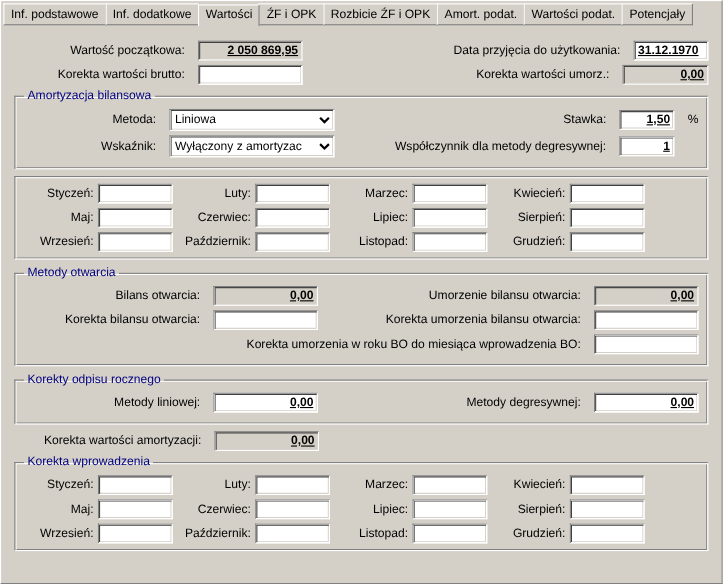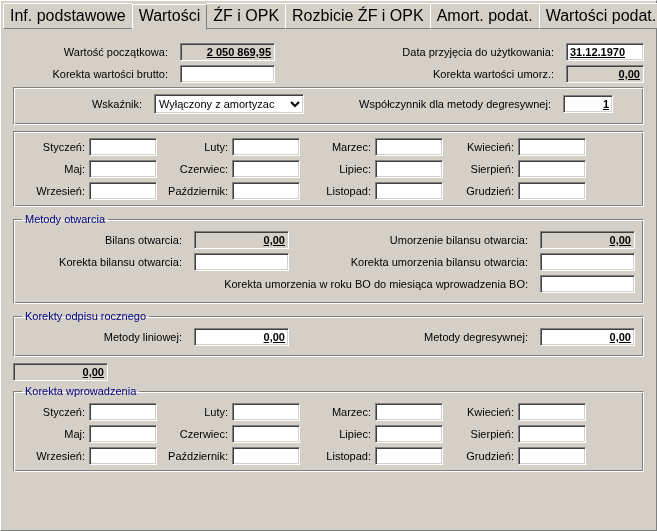--- a/index.html
+++ b/index.html
@@ -28,21 +28,21 @@
     padding: 3px 6px;
     background: #d4d0c8;
     border: 1px solid #808080;
     border-top-color: #fff;
     border-left-color: #fff;
     border-bottom: 1px solid #808080;
     margin-right: -1px;
     cursor: pointer;
     position: relative;
     white-space: nowrap;
-    font-size: 16px;
+    font-size: 11px;
   }
   .tab.active {
     border-bottom-color: #d4d0c8;
     z-index: 2;
     top: 1px;
     padding-top: 2px;
   }
   .content {
     padding: 8px 10px 4px 10px;
   }
@@ -109,47 +109,59 @@
   .month-grid label { text-align: right; }
   .month-grid input { width: 68px; }
 </style>
 </head>
 <body>
 
 <div class="window">
 
   <div class="tabs">
     <div class="tab">Inf. podstawowe</div>
+    <div class="tab">Inf. dodatkowe</div>
     <div class="tab active">Wartości</div>
     <div class="tab">ŹF i OPK</div>
     <div class="tab">Rozbicie ŹF i OPK</div>
     <div class="tab">Amort. podat.</div>
     <div class="tab">Wartości podat.</div>
     <div class="tab">Potencjały</div>
   </div>
 
   <div class="content">
 
     <div class="row">
       <label class="lbl" style="width:155px">Wartość początkowa:</label>
       <span class="readonly" style="width:95px">2 050 869,95</span>
       <span style="flex:1"></span>
       <label class="lbl">Data przyjęcia do użytkowania:</label>
-      <input type="text" style="width: 78px; font-weight: bold;" value="31.12.1970">
+      <input type="text" style="width: 68px; font-weight: bold;" value="31.12.1970">
     </div>
 
     <div class="row">
       <label class="lbl" style="width:155px">Korekta wartości brutto:</label>
       <input type="text" style="width: 95px;" value="">
       <span style="flex:1"></span>
       <label class="lbl">Korekta wartości umorz.:</label>
       <span class="readonly" style="width:78px">0,00</span>
     </div>
 
     <fieldset class="group">
+      <legend>Amortyzacja bilansowa</legend>
+      <div class="row">
+        <label class="lbl" style="width:120px">Metoda:</label>
+        <select class="combo" style="width:150px">
+          <option>Liniowa</option>
+        </select>
+        <span style="flex:1"></span>
+        <label class="lbl">Stawka:</label>
+        <input type="text" style="width: 50px; text-align: right; font-weight: bold;" value="1,50">
+        <span>%</span>
+      </div>
       <div class="row">
         <label class="lbl" style="width:120px">Wskaźnik:</label>
         <select class="combo" style="width:150px">
           <option>Wyłączony z amortyzac</option>
         </select>
         <span style="flex:1"></span>
         <label class="lbl">Współczynnik dla metody degresywnej:</label>
         <input type="text" style="width: 50px; text-align: right; font-weight: bold;" value="1">
         <span style="width:10px"></span>
       </div>
@@ -212,20 +224,21 @@
       <div class="row">
         <label class="lbl" style="width:160px">Metody liniowej:</label>
         <input type="text" style="width: 95px; text-align: right; font-weight: bold;" value="0,00">
         <span style="flex:1"></span>
         <label class="lbl">Metody degresywnej:</label>
         <input type="text" style="width: 95px; text-align: right; font-weight: bold;" value="0,00">
       </div>
     </fieldset>
 
     <div class="row" style="margin-top:6px">
+      <label class="lbl" style="width:170px">Korekta wartości amortyzacji:</label>
       <span class="readonly" style="width:95px">0,00</span>
     </div>
 
     <fieldset class="group">
       <legend>Korekta wprowadzenia</legend>
       <div class="month-grid">
         <label>Styczeń:</label>
           <input type="text" style="">
         <label>Luty:</label>
           <input type="text" style="">

